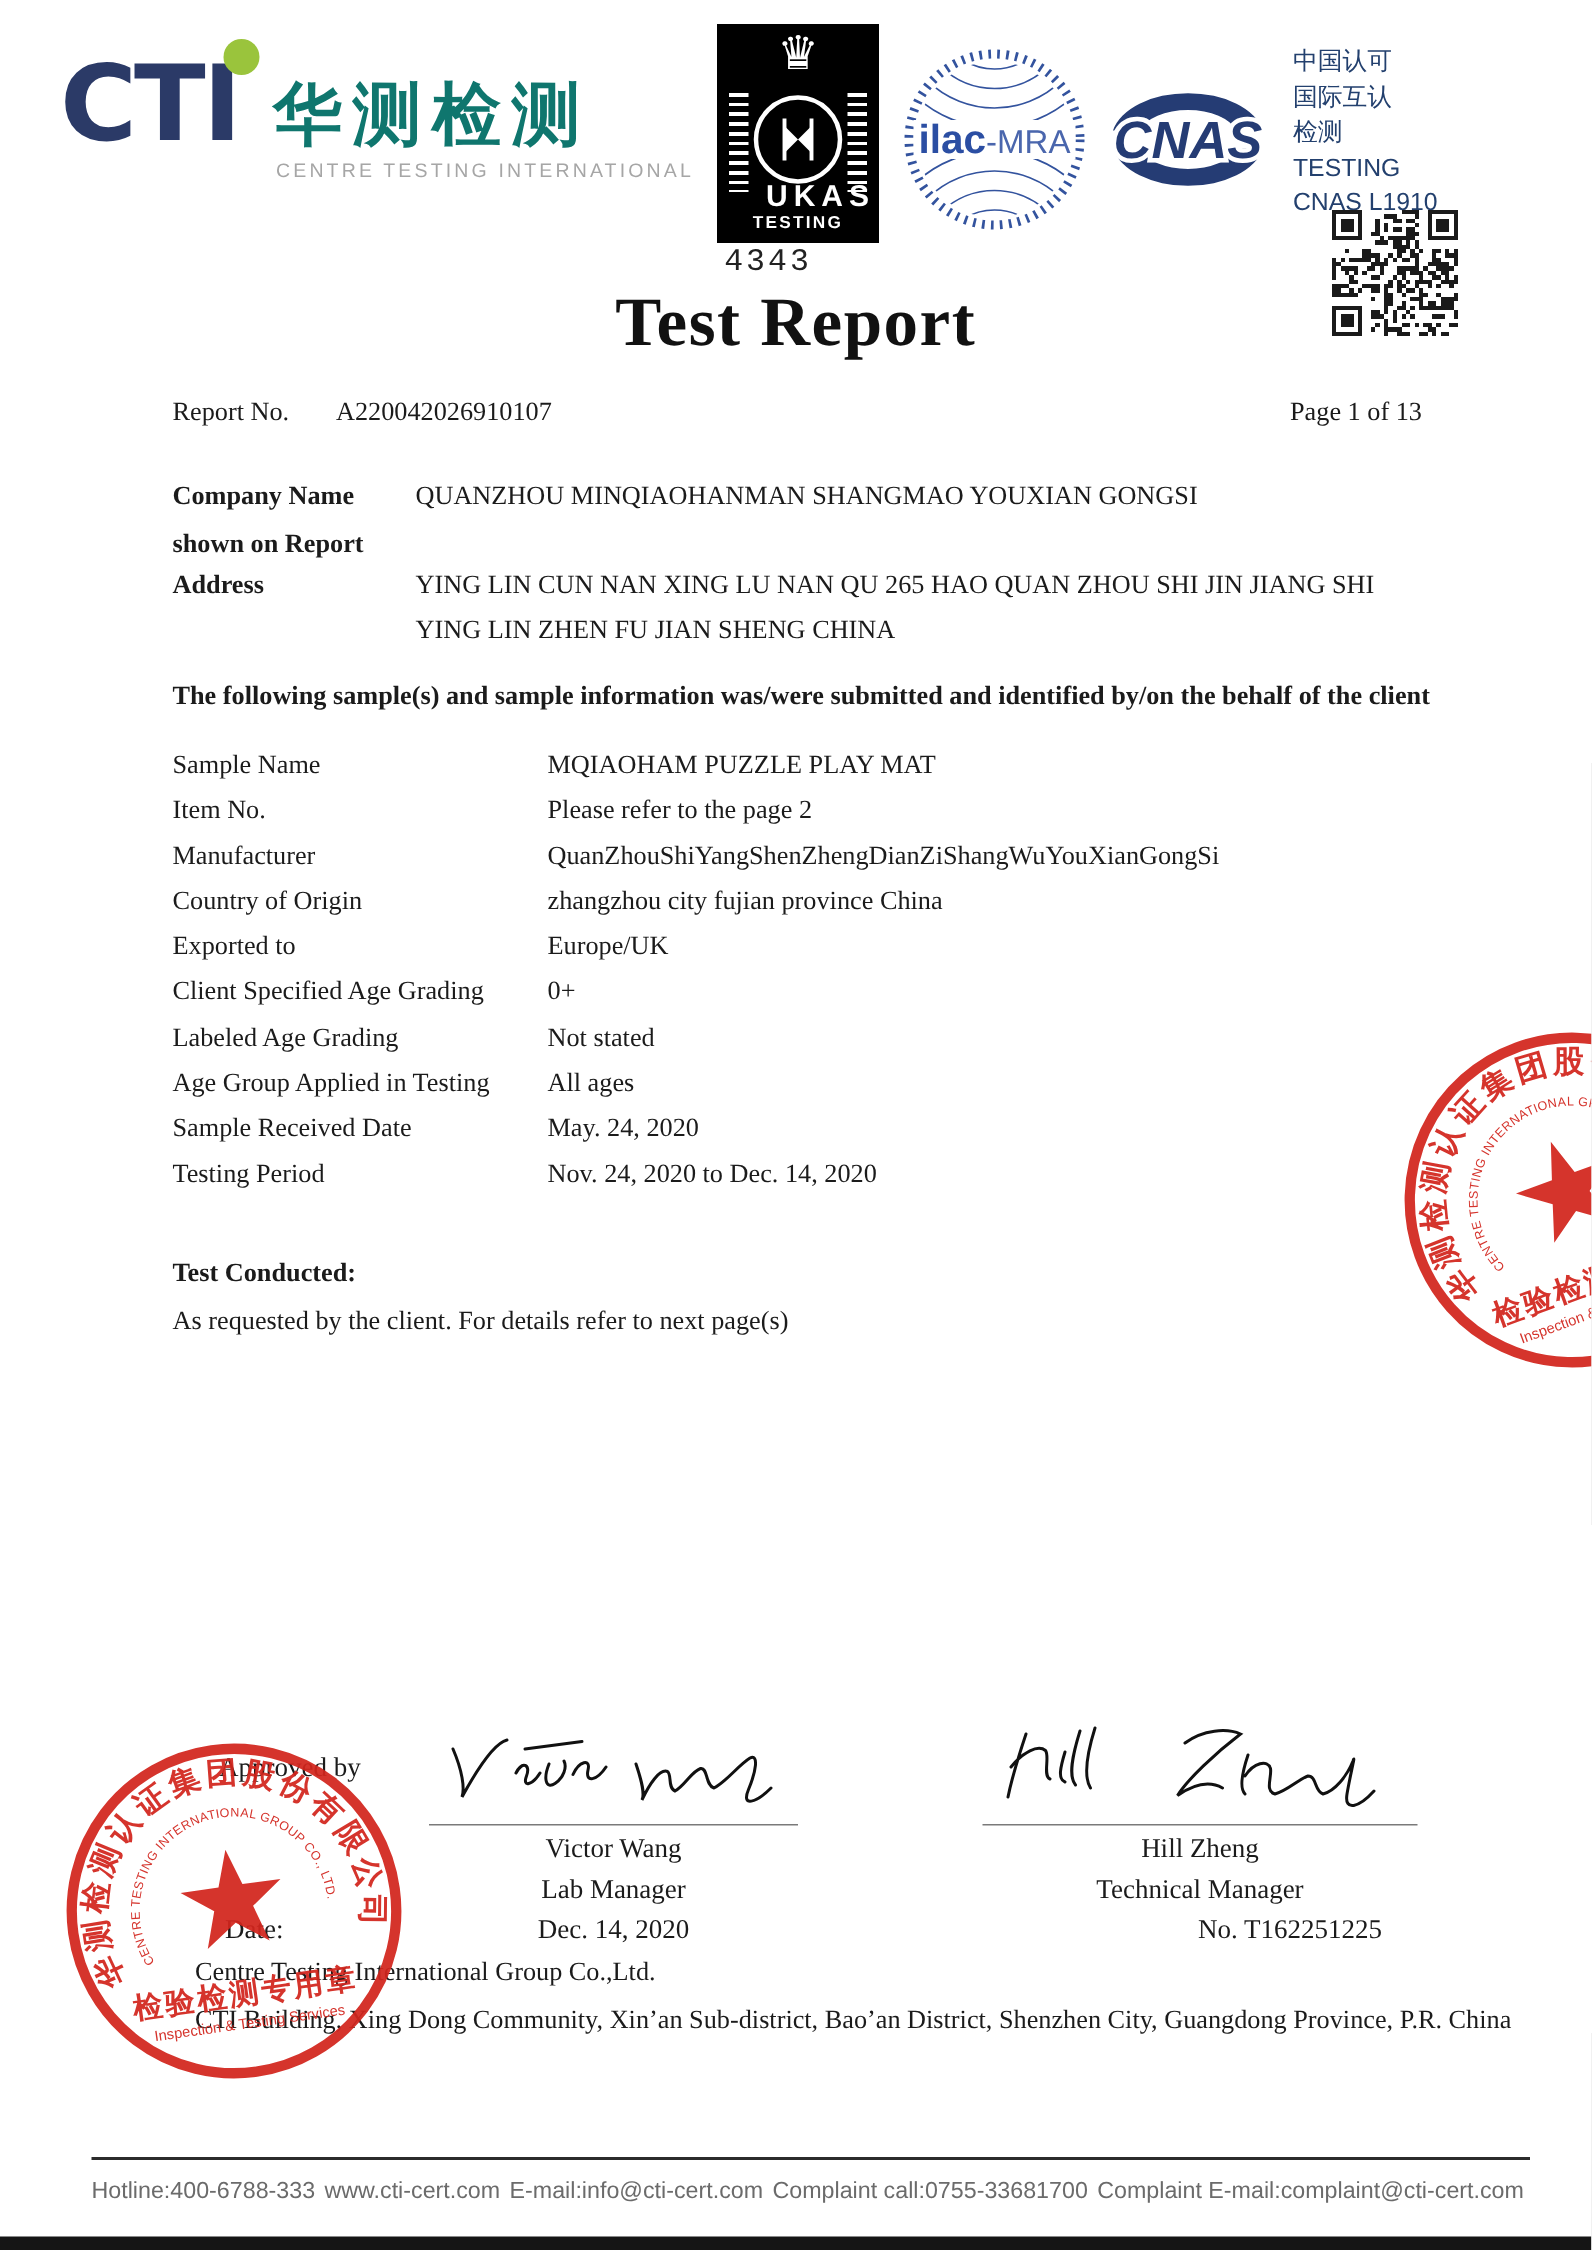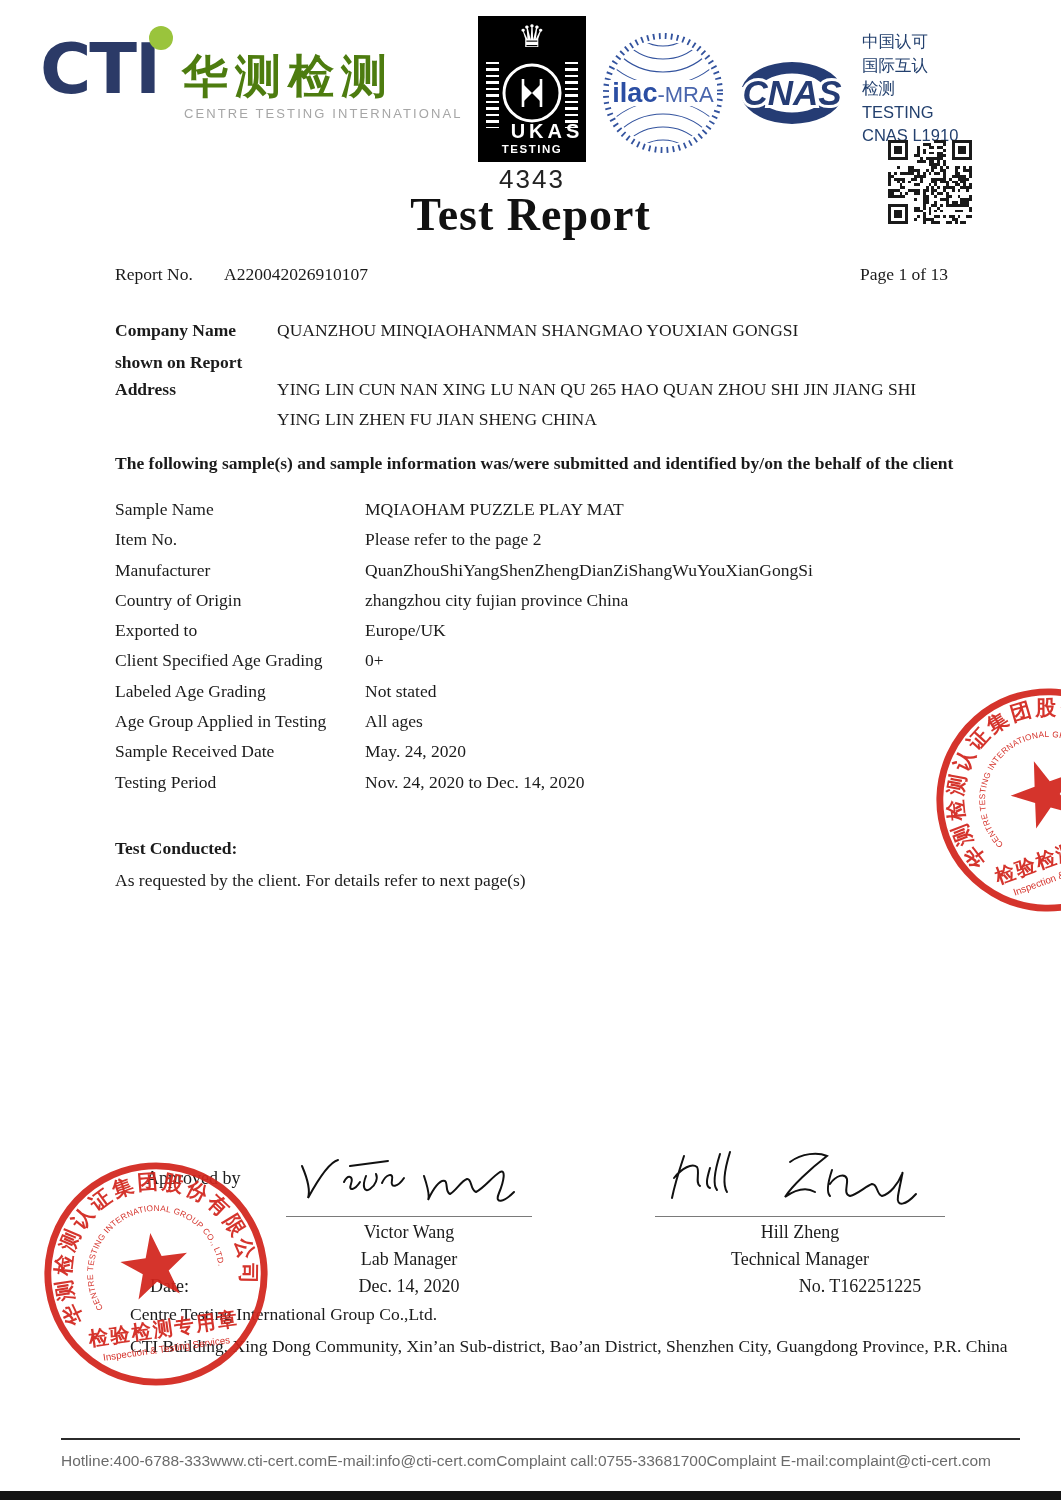--- a/index.html
+++ b/index.html
@@ -5,35 +5,35 @@
   html,body{margin:0;padding:0;background:#e8e8e8;}
   .page{position:relative;width:1061px;height:1500px;background:#ffffff;overflow:hidden;
         font-family:"Liberation Serif",serif;color:#1b1b1b;}
   .abs{position:absolute;}
 
   
   .cti-word{left:40px;top:34px;font-family:"DejaVu Sans",sans-serif;font-weight:bold;
             font-size:70px;line-height:70px;letter-spacing:-2px;color:#2b3a67;}
   .cti-dot{left:149px;top:26px;width:24px;height:24px;border-radius:50%;background:#9ac43c;}
   .cti-cn{left:182px;top:46px;font-family:Liberation Sans, sans-serif;font-weight:bold;
-          font-size:46px;letter-spacing:7px;color:#4d7c0f;}
+          font-size:46px;letter-spacing:7px;color:#0f766e;}
   .cti-tag{left:184px;top:106px;font-family:"Liberation Sans",sans-serif;font-size:13px;
            letter-spacing:2.1px;color:#a6a6a6;}
 
   .ukas-box{left:478px;top:16px;width:108px;height:146px;background:#000;}
   .ukas-crown{left:0;top:0;width:108px;text-align:center;font-family:"DejaVu Sans",sans-serif;
               font-size:31px;line-height:40px;color:#fff;}
   .ukas-ticks{top:46px;width:13px;height:66px;
               background:repeating-linear-gradient(to bottom,#fff 0 2.5px,transparent 2.5px 6.5px);}
   .ukas-name{left:0;top:104px;width:108px;text-align:center;color:#fff;
              font-family:"Liberation Sans",sans-serif;font-weight:bold;font-size:20px;letter-spacing:4px;padding-left:15px;}
   .ukas-type{left:0;top:127px;width:108px;text-align:center;color:#fff;
              font-family:"Liberation Sans",sans-serif;font-weight:bold;font-size:11.5px;letter-spacing:1.5px;}
-  .ukas-number{left:478px;top:164px;width:108px;text-align:center;
-               font-family:Liberation Sans, sans-serif;font-size:26px;letter-spacing:2px;color:#222;}
+  .ukas-number{left:458px;top:164px;width:108px;text-align:center;
+               font-family:Liberation Mono, monospace;font-size:21px;letter-spacing:2px;color:#222;}
 
   .ilac-mark{left:600px;top:30px;}
   .cnas-mark{left:735px;top:50px;}
 
   .accred{left:862px;top:30px;font-family:"Liberation Sans",sans-serif;font-size:16.5px;
           line-height:23.5px;color:#23406e;}
   .qr{left:888px;top:140px;}
 
   
   .report-title{left:0;top:188px;width:1061px;text-align:center;
@@ -59,21 +59,21 @@
 
   
   .stamp{width:236px;height:236px;opacity:.93;pointer-events:none;}
   .stamp-left{left:38px;top:1156px;transform:rotate(-8deg);}
   .stamp-right{left:930px;top:682px;transform:rotate(-20deg);}
 
   
   .foot-company{left:130px;top:1304px;font-size:17.5px;}
   .foot-addr{left:130px;top:1336px;font-size:17.5px;}
   .foot-rule{left:61px;top:1438px;width:959px;height:2px;background:#2b2b2b;}
-  .foot-row{left:61px;top:1452px;width:955px;display:flex;
+  .foot-row{left:61px;top:1452px;width:955px;display:flex;justify-content:space-between;
             font-family:"Liberation Sans",sans-serif;font-size:15.5px;color:#6b6b6b;}
   .bottom-bar{left:0;top:1491px;width:1061px;height:9px;background:#151515;}
 </style>
 </head>
 <body>
 
 <div class="page">
 
   <div class="abs cti-word">CTI</div>
   <div class="abs cti-dot"></div>

